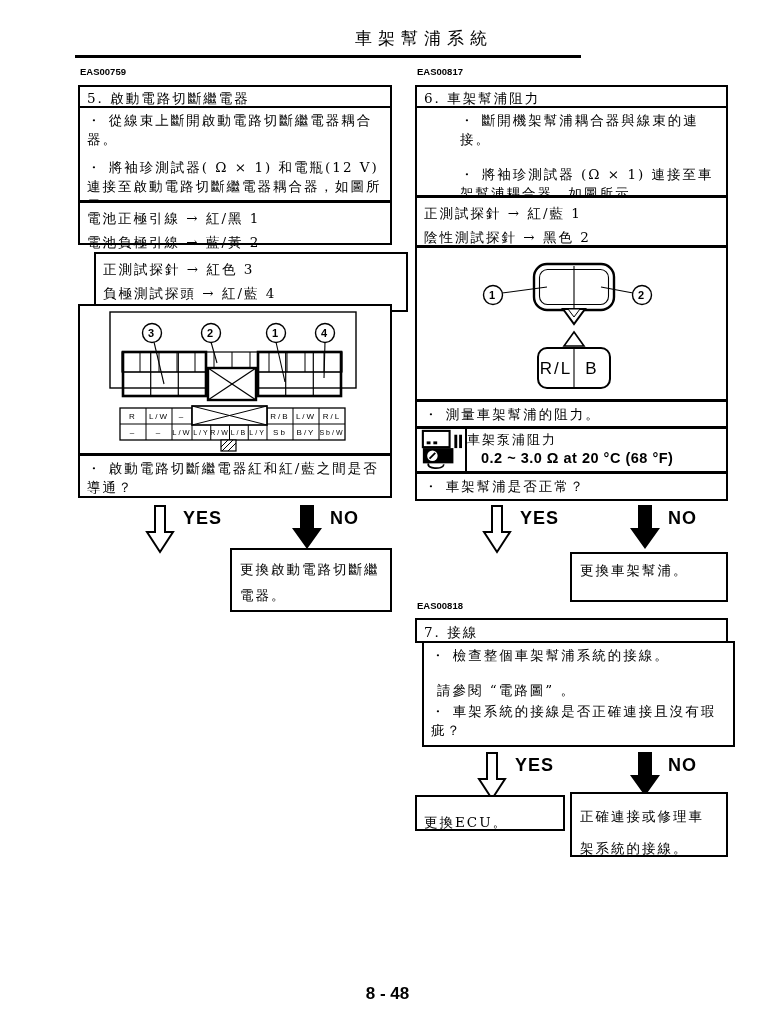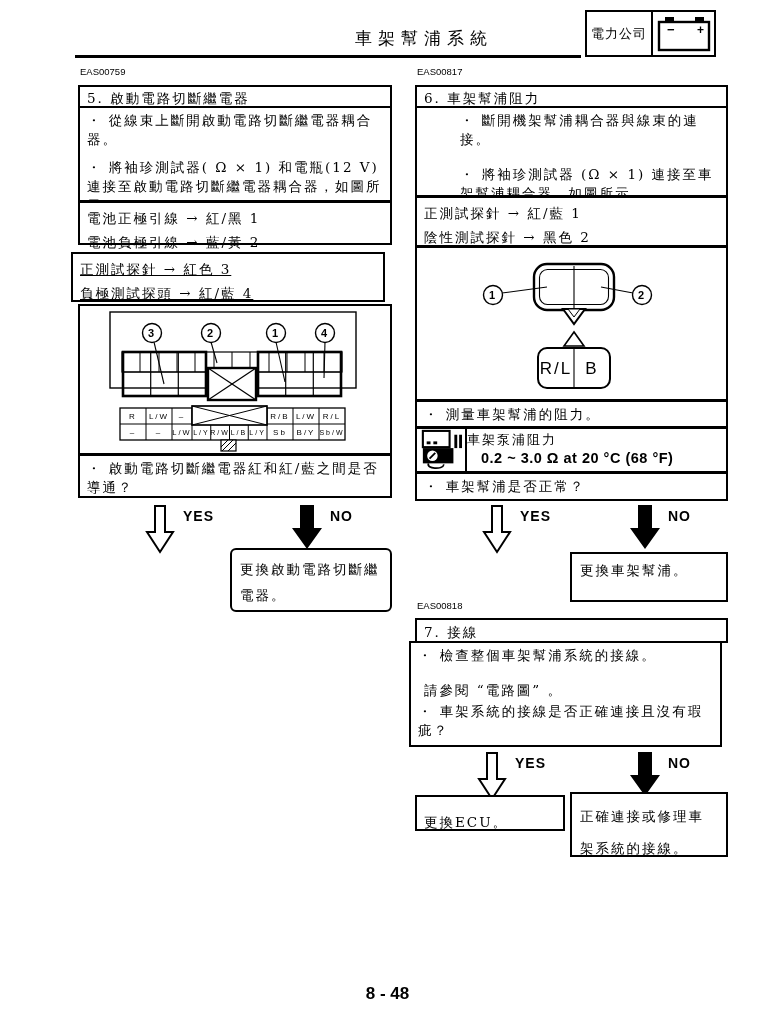--- a/index.html
+++ b/index.html
@@ -4,24 +4,24 @@
 <style>
   html,body{margin:0;padding:0;background:#fff;}
   #page{position:relative;width:775px;height:1032px;background:#ffffff;overflow:hidden;
         font-family:"DejaVu Serif","Liberation Serif",serif;color:#000;}
   .box{position:absolute;border:2px solid #000;background:#fff;box-sizing:border-box;
        font-size:13.5px;letter-spacing:2px;line-height:19px;}
   .pad{padding:3px 7px;}
   .step + .step{margin-top:9px;}
   p{margin:0;}
   .eas{position:absolute;font-family:"Liberation Sans","DejaVu Sans",sans-serif;
-       font-size:9.5px;font-weight:400;letter-spacing:0;}
+       font-size:9.5px;font-weight:700;letter-spacing:0;}
   .wline{line-height:24px;}
   .arrowlbl{position:absolute;font-family:"Liberation Sans","DejaVu Sans",sans-serif;
-            font-weight:bold;font-size:14px;letter-spacing:1px;}
+            font-weight:bold;font-size:18px;letter-spacing:1px;}
   .diagram-svg{display:block;}
   svg text{font-family:"Liberation Sans","DejaVu Sans",sans-serif;}
   #hdr-rule{position:absolute;left:75px;top:55px;width:506px;height:3px;background:#000;}
   #hdr-title{position:absolute;left:355px;top:27px;font-size:17px;letter-spacing:6px;}
   #hdr-box{position:absolute;left:585px;top:10px;width:131px;height:47px;border:2px solid #000;
            display:flex;box-sizing:border-box;background:#fff;}
   #hdr-box .cell1{width:64px;border-right:2px solid #000;display:flex;align-items:center;
                   justify-content:center;font-size:13px;letter-spacing:1px;}
   #hdr-box .cell2{flex:1;display:flex;align-items:center;justify-content:center;}
   #footer-page{position:absolute;left:0;right:0;top:984px;text-align:center;
@@ -35,52 +35,40 @@
   .ref-line{margin-top:16px;padding-left:6px;}
   .q-line{margin-top:2px;}
 </style>
 </head>
 <body>
 
 <div id="page">
 
   <div id="hdr-title">車架幫浦系統</div>
   <div id="hdr-rule"></div>
-  <div id="hdr-box">
-    <div class="cell1">電力公司</div>
-    <div class="cell2">
-      <svg width="56" height="40" viewBox="0 0 56 40">
-        <rect x="9" y="3" width="9" height="6" fill="#000"></rect>
-        <rect x="39" y="3" width="9" height="6" fill="#000"></rect>
-        <rect x="3" y="8" width="50" height="28" fill="#fff" stroke="#000" stroke-width="2.4"></rect>
-        <text x="11" y="20" font-size="13" font-weight="bold">−</text>
-        <text x="41" y="20" font-size="12" font-weight="bold">+</text>
-      </svg>
-    </div>
-  </div>
 
   <div class="eas" style="left:80px;top:66px;">EAS00759</div>
   <div class="eas" style="left:417px;top:66px;">EAS00817</div>
   <div class="eas" style="left:417px;top:600px;">EAS00818</div>
 
   <div class="box pad" style="left:78px;top:85px;width:314px;height:23px;line-height:17px;">
     <span>5. 啟動電路切斷繼電器</span>
   </div>
 
   <div class="box pad" style="left:78px;top:106px;width:314px;height:96px;">
     <p class="step">・ 從線束上斷開啟動電路切斷繼電器耦合器。</p>
     <p class="step">・ 將袖珍測試器( Ω × 1) 和電瓶(12 V) 連接至啟動電路切斷繼電器耦合器，如圖所示。</p>
   </div>
 
   <div class="box pad wline" style="left:78px;top:201px;width:314px;height:44px;">
     <p>電池正極引線 → 紅/黑 1</p>
     <p>電池負極引線 → 藍/黃 2</p>
   </div>
 
-  <div class="box pad wline" style="left:71px;top:252px;width:314px;height:50px;text-decoration:underline;">
+  <div class="box pad wline" style="left:94px;top:252px;width:314px;height:60px;">
     <p>正測試探針 → 紅色 3</p>
     <p>負極測試探頭 → 紅/藍 4</p>
   </div>
 
   <div class="box" style="left:78px;top:304px;width:314px;height:151px;">
     <svg class="diagram-svg" width="310" height="146" viewBox="0 0 310 146">
 
       <rect x="30" y="6" width="246" height="76" fill="#fff" stroke="#000" stroke-width="1.4"></rect>
 
       <rect x="42" y="46" width="220" height="20" fill="#fff" stroke="#000" stroke-width="1.2"></rect>
@@ -179,21 +167,21 @@
 
   <svg style="position:absolute;left:145px;top:505px;" width="30" height="50" viewBox="0 0 30 50">
     <polygon points="10,1 20,1 20,27 28,27 15,47 2,27 10,27" fill="#fff" stroke="#000" stroke-width="2"></polygon>
   </svg>
   <div class="arrowlbl" style="left:183px;top:508px;">YES</div>
   <svg style="position:absolute;left:292px;top:505px;" width="30" height="46" viewBox="0 0 30 46">
     <polygon points="8,0 22,0 22,23 30,23 15,44 0,23 8,23" fill="#000"></polygon>
   </svg>
   <div class="arrowlbl" style="left:330px;top:508px;">NO</div>
 
-  <div class="box" style="left:230px;top:548px;width:162px;height:64px;padding:6px 8px;line-height:26px;border-radius:6px;">
+  <div class="box" style="left:230px;top:548px;width:162px;height:64px;padding:6px 8px;line-height:26px;">
     <p>更換啟動電路切斷繼電器。</p>
   </div>
 
   <div class="box pad" style="left:415px;top:85px;width:313px;height:23px;line-height:17px;">
     <span>6. 車架幫浦阻力</span>
   </div>
 
   <div class="box pad" style="left:415px;top:106px;width:313px;height:91px;padding-left:43px;">
     <p class="step">・ 斷開機架幫浦耦合器與線束的連接。</p>
     <p class="step" style="margin-top:16px;">・ 將袖珍測試器 (Ω × 1) 連接至車架幫浦耦合器，如圖所示。</p>
@@ -270,21 +258,21 @@
   <div class="arrowlbl" style="left:668px;top:508px;">NO</div>
 
   <div class="box" style="left:570px;top:552px;width:158px;height:50px;padding:7px 8px;">
     <p>更換車架幫浦。</p>
   </div>
 
   <div class="box pad" style="left:415px;top:618px;width:313px;height:25px;line-height:19px;">
     <span>7. 接線</span>
   </div>
 
-  <div class="box pad" style="left:409px;top:641px;width:313px;height:106px;">
+  <div class="box pad" style="left:422px;top:641px;width:313px;height:106px;">
     <p>・ 檢查整個車架幫浦系統的接線。</p>
     <p class="ref-line">請參閱 “電路圖” 。</p>
     <p class="q-line">・ 車架系統的接線是否正確連接且沒有瑕疵？</p>
   </div>
 
   <svg style="position:absolute;left:477px;top:752px;" width="30" height="50" viewBox="0 0 30 50">
     <polygon points="10,1 20,1 20,27 28,27 15,47 2,27 10,27" fill="#fff" stroke="#000" stroke-width="2"></polygon>
   </svg>
   <div class="arrowlbl" style="left:515px;top:755px;">YES</div>
   <svg style="position:absolute;left:630px;top:752px;" width="30" height="46" viewBox="0 0 30 46">

